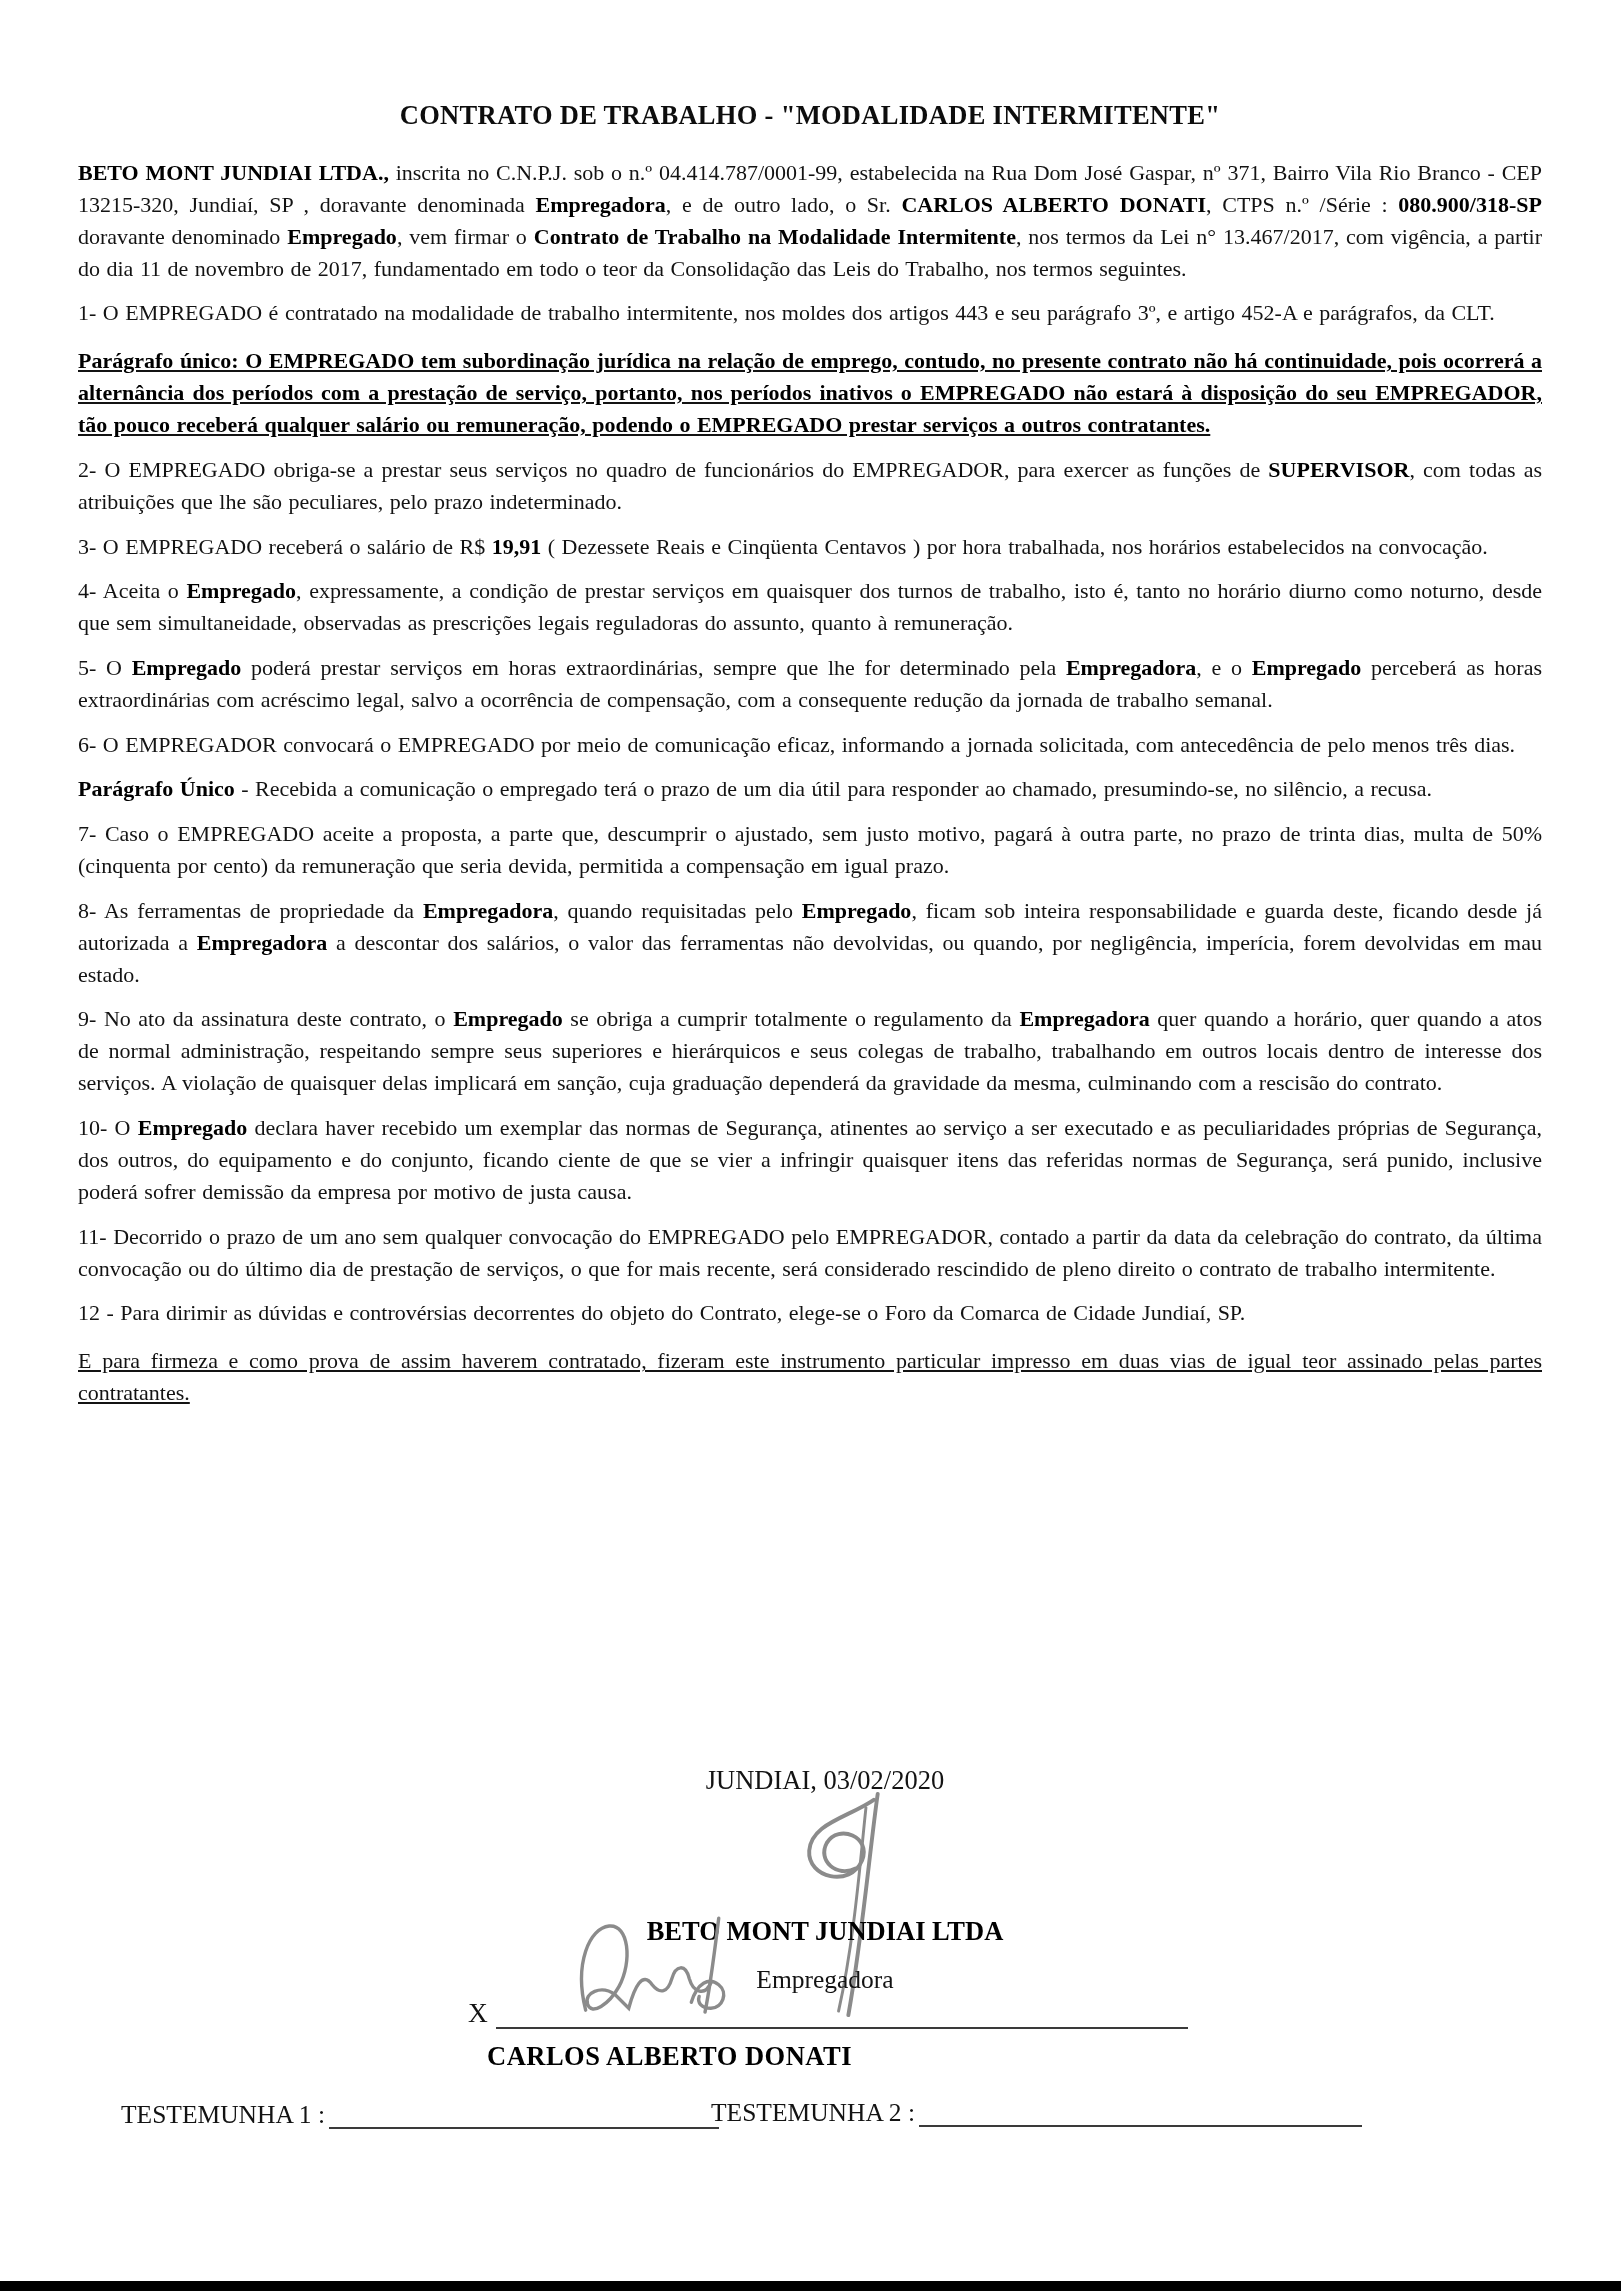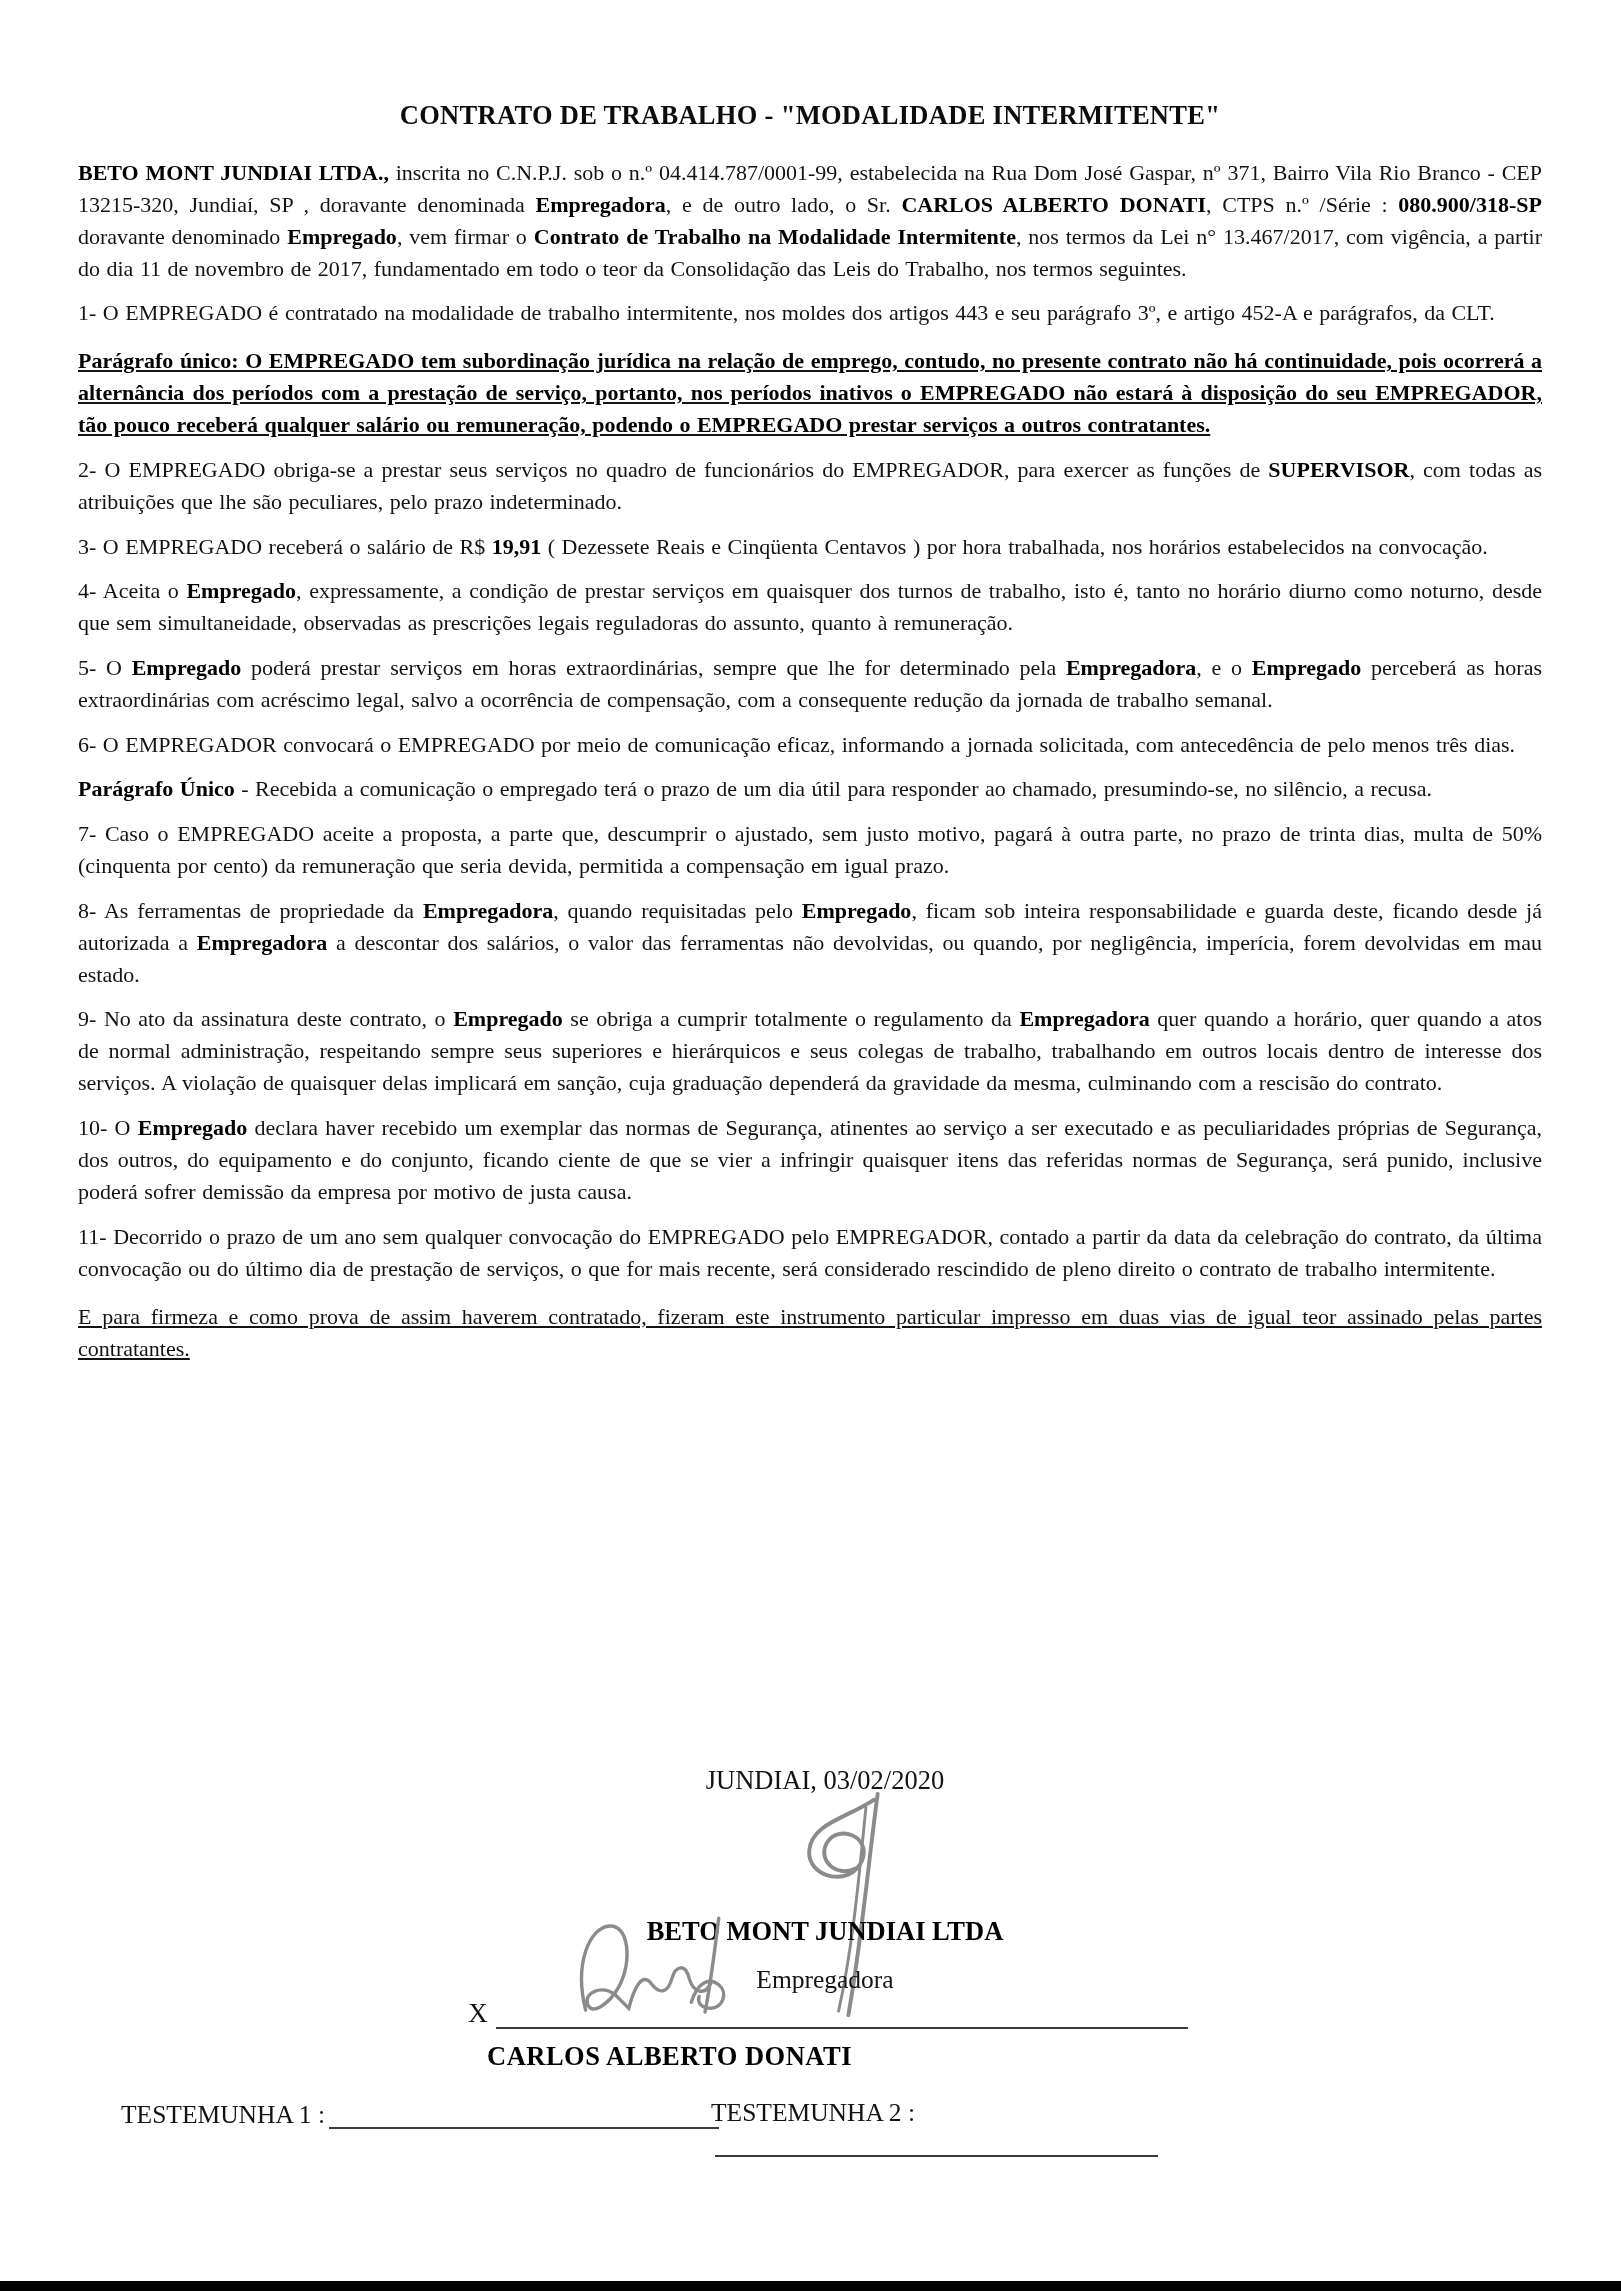--- a/index.html
+++ b/index.html
@@ -70,21 +70,21 @@
     border-bottom:2px solid #3a3a3a;
   }
   .employee-name{
     position:absolute; left:405px; top:282px;
     font-weight:bold; font-size:26.5px; letter-spacing:0.5px; color:#000;
   }
   .witness{position:absolute; display:flex; align-items:flex-start;}
   .witness .w-line{height:27.4px; margin-left:3.9px; border-bottom:2px solid #3a3a3a;}
   .w1{left:39px; top:341px;}
   .w1 .w-line{width:390px;}
-  .w2{left:629px; top:339px;flex-direction:column;}
+  .w2{left:629px; top:339px;}
   .w2 .w-line{width:443px;}
   .scan-bar{
     position:absolute; left:0; bottom:0; width:100%; height:10.8px;
     background:#000;
   }
 </style>
 </head>
 <body>
 
 <div class="page">
@@ -99,20 +99,21 @@
         <p class="para"><span>3- O EMPREGADO receberá o salário de R$ </span><b>19,91</b><span> ( Dezessete Reais  e Cinqüenta  Centavos  ) por hora trabalhada, nos horários estabelecidos na convocação.</span></p>
         <p class="para"><span>4- Aceita o </span><b>Empregado</b><span>, expressamente, a condição de prestar serviços em quaisquer dos turnos de trabalho, isto é, tanto no horário diurno como noturno, desde que sem simultaneidade, observadas as prescrições legais reguladoras do assunto, quanto à remuneração.</span></p>
         <p class="para"><span>5- O </span><b>Empregado</b><span> poderá prestar serviços em horas extraordinárias, sempre que lhe for determinado pela </span><b>Empregadora</b><span>, e o </span><b>Empregado</b><span> perceberá as horas extraordinárias com acréscimo legal, salvo a ocorrência de compensação, com a consequente redução da jornada de trabalho semanal.</span></p>
         <p class="para"><span>6- O EMPREGADOR convocará o EMPREGADO por meio de comunicação eficaz, informando a jornada solicitada, com antecedência de pelo menos três dias.</span></p>
         <p class="para"><b>Parágrafo Único</b><span> - Recebida a comunicação o empregado terá o prazo de um dia útil para responder ao chamado, presumindo-se, no silêncio, a recusa.</span></p>
         <p class="para"><span>7- Caso o EMPREGADO aceite a proposta, a parte que, descumprir o ajustado,  sem justo motivo, pagará à outra parte, no prazo de trinta dias, multa de 50% (cinquenta por cento) da remuneração que seria devida, permitida a compensação em igual prazo.</span></p>
         <p class="para"><span>8- As ferramentas de propriedade da </span><b>Empregadora</b><span>, quando requisitadas pelo </span><b>Empregado</b><span>, ficam sob inteira responsabilidade e guarda deste, ficando desde já autorizada a </span><b>Empregadora</b><span> a descontar dos salários, o valor das ferramentas não devolvidas, ou quando, por negligência, imperícia, forem devolvidas em mau estado.</span></p>
         <p class="para"><span>9- No ato da assinatura deste contrato, o </span><b>Empregado</b><span> se obriga a cumprir totalmente o regulamento da </span><b>Empregadora</b><span> quer quando a horário, quer quando a atos de normal administração, respeitando sempre seus superiores e hierárquicos e seus colegas de trabalho, trabalhando em outros locais dentro de interesse dos serviços. A violação de quaisquer delas implicará em sanção, cuja graduação dependerá da gravidade da mesma, culminando com a rescisão do contrato.</span></p>
         <p class="para"><span>10- O </span><b>Empregado</b><span> declara haver recebido um exemplar das normas de Segurança, atinentes ao serviço a ser executado e as peculiaridades próprias de Segurança, dos outros, do equipamento e do conjunto, ficando ciente de que se vier a infringir quaisquer itens das referidas normas de Segurança, será punido, inclusive poderá sofrer demissão da empresa por motivo de justa causa.</span></p>
         <p class="para"><span>11- Decorrido o prazo de um ano sem qualquer convocação do EMPREGADO pelo EMPREGADOR, contado a partir da data da celebração do contrato, da última convocação ou do último dia de prestação de serviços, o que for mais recente, será considerado rescindido de pleno direito o contrato de trabalho intermitente.</span></p>
+        <p class="para"><span>12 - Para dirimir as dúvidas e controvérsias decorrentes do objeto do Contrato, elege-se o Foro da Comarca de Cidade Jundiaí, SP.</span></p>
         <p class="para cont"><span>E para firmeza e como prova de assim haverem contratado, fizeram este instrumento particular impresso em duas vias de igual teor assinado pelas partes contratantes.</span></p>
       </div>
   </div>
 
   <div class="sig">
 
     <div class="date-line">JUNDIAI, 03/02/2020</div>
 
     <svg class="scribble1" width="147" height="225" viewBox="0 0 150 230">
       <path d="M108,8 C82,26 44,32 42,60 C40,88 84,98 96,70 C106,46 72,32 60,52 C50,70 70,88 90,78" fill="none" stroke="#8b8b8b" stroke-width="4" stroke-linecap="round"></path>

